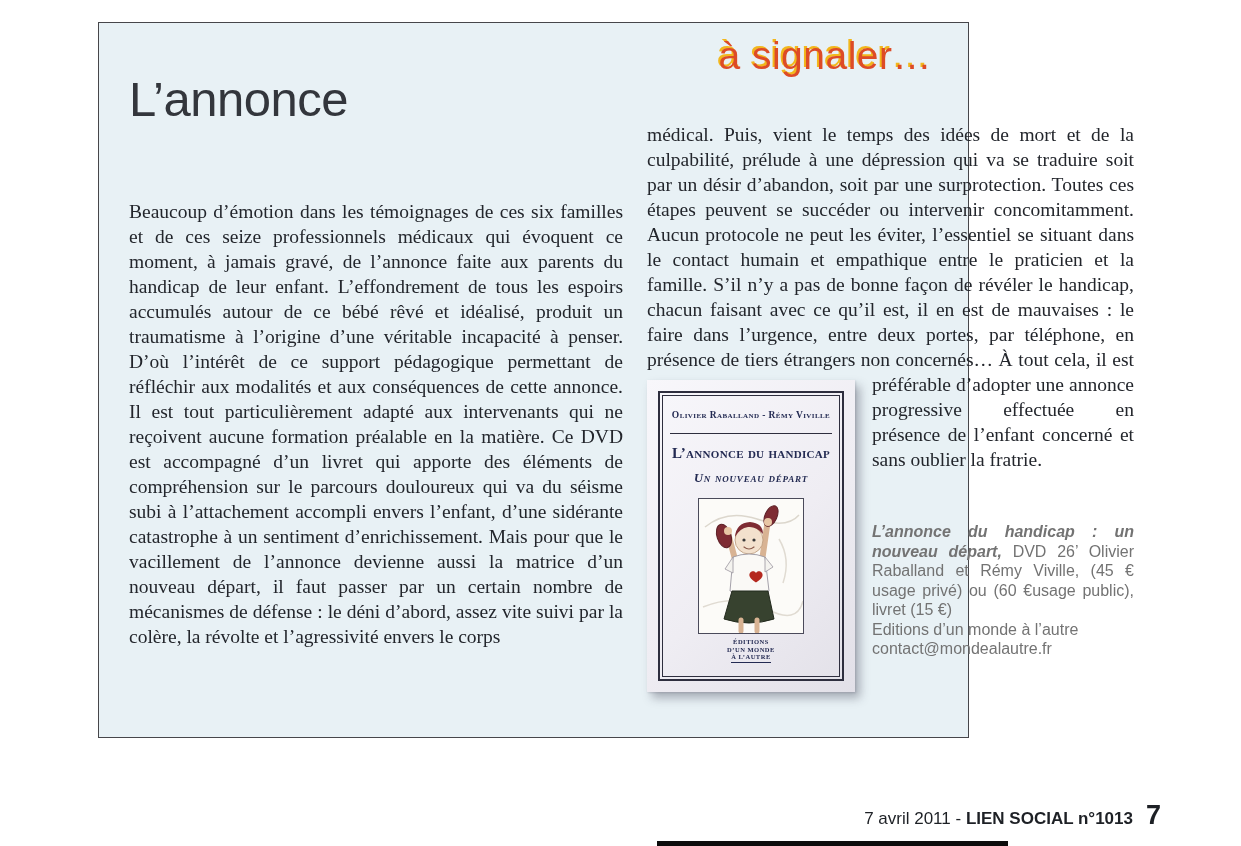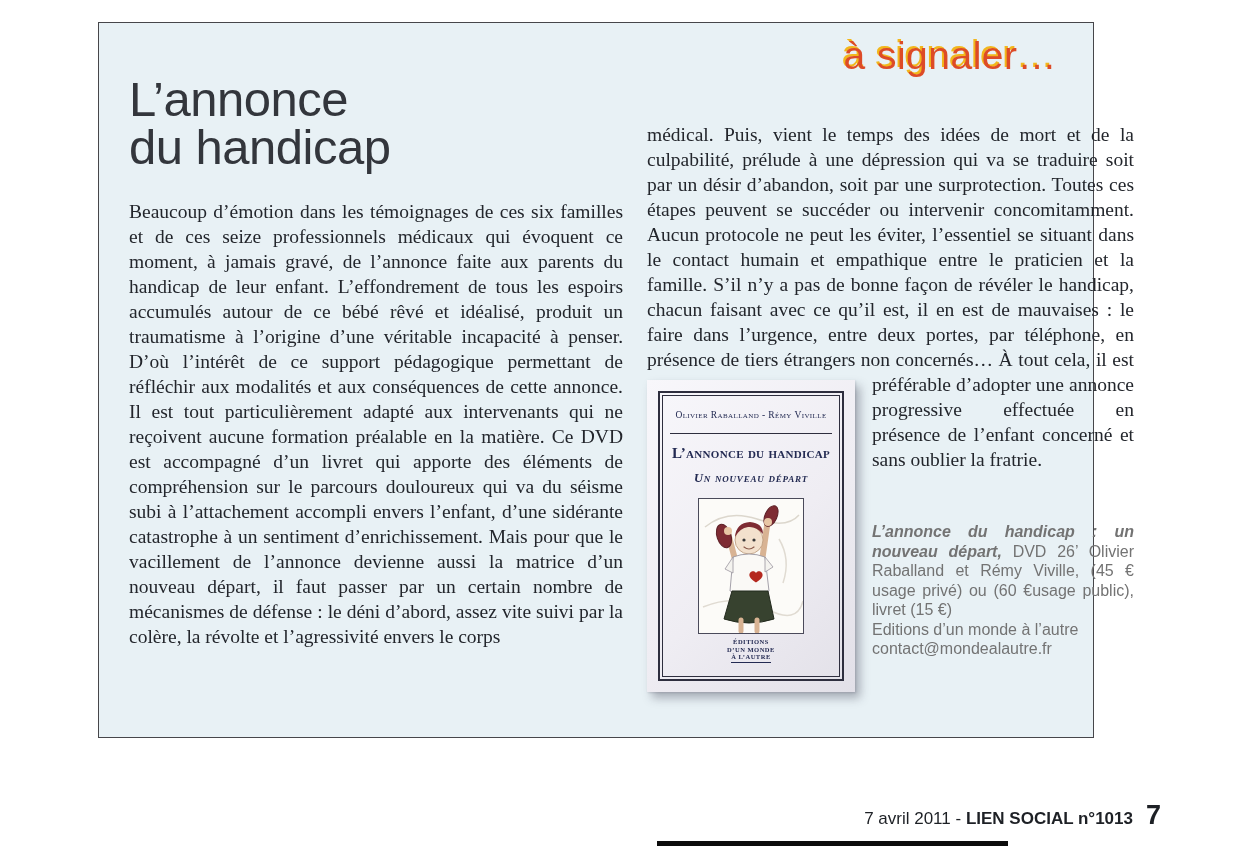--- a/index.html
+++ b/index.html
@@ -1,21 +1,21 @@
 <!DOCTYPE html>
 <html lang="fr"><head>
 <meta charset="utf-8">
 <style>
   html,body{margin:0;padding:0;}
   body{
     width:1241px;height:846px;position:relative;background:#ffffff;
     font-family:"Liberation Serif",serif;overflow:hidden;
   }
   .panel{
-    position:absolute;left:98px;top:22px;width:996px;height:716px;
+    position:absolute;left:98px;top:22px;width:871px;height:716px;
     background:#e8f1f5;border:1.5px solid #46464a;box-sizing:border-box;
   }
   .section-label{
     position:absolute;top:12px;right:36px;
     font-family:"Liberation Sans",sans-serif;font-size:39px;line-height:42px;
     color:#dd4b27;text-shadow:-2px -2px 0 #f2b71c;letter-spacing:0.5px;
   }
   .article-title{
     position:absolute;left:30px;top:52px;
     font-family:"Liberation Sans",sans-serif;font-size:49px;line-height:48px;
@@ -39,21 +39,21 @@
     box-shadow:5px 6px 9px rgba(50,50,70,0.35), 1px 1px 2px rgba(120,120,140,0.25);
   }
   .dvd-frame{
     position:absolute;inset:11px;border:2px solid #2e2e3e;text-align:center;
   }
   .dvd-frame::after{
     content:"";position:absolute;inset:2px;border:1px solid #2e2e3e;pointer-events:none;
   }
   .dvd-authors{
     margin:10px 10px 0;padding-bottom:5px;border-bottom:1px solid #2e2e3e;
-    font-size:9.5px;font-weight:normal;font-variant:small-caps;
+    font-size:9.5px;font-weight:bold;font-variant:small-caps;
     letter-spacing:0.4px;color:#232a52;
   }
   .dvd-title{
     margin-top:7px;font-size:15px;font-weight:bold;font-variant:small-caps;
     letter-spacing:0.3px;color:#232a52;
   }
   .dvd-subtitle{
     margin-top:0;font-size:12.5px;font-weight:bold;font-style:italic;
     font-variant:small-caps;color:#232a52;letter-spacing:0.8px;
   }
@@ -96,21 +96,20 @@
 </style>
 </head>
 <body>
 
 <div class="panel">
 
   <div class="section-label">à signaler…</div>
 
   <div class="article-title">
     <div>L’annonce</div>
-    <div>du handicap</div>
   </div>
 
   <div class="col col1">
     <p>Beaucoup d’émotion dans les témoignages de ces six familles et de ces seize professionnels médicaux qui évoquent ce moment, à jamais gravé, de l’annonce faite aux parents du handicap de leur enfant. L’effondrement de tous les espoirs accumulés autour de ce bébé rêvé et idéalisé, produit un traumatisme à l’origine d’une véritable incapacité à penser. D’où l’intérêt de ce support pédagogique permettant de réfléchir aux modalités et aux conséquences de cette annonce. Il est tout particulièrement adapté aux intervenants qui ne reçoivent aucune formation préalable en la matière. Ce DVD est accompagné d’un livret qui apporte des éléments de compréhension sur le parcours douloureux qui va du séisme subi à l’attachement accompli envers l’enfant, d’une sidérante catastrophe à un sentiment d’enrichissement. Mais pour que le vacillement de l’annonce devienne aussi la matrice d’un nouveau départ, il faut passer par un certain nombre de mécanismes de défense : le déni d’abord, assez vite suivi par la colère, la révolte et l’agressivité envers le corps</p>
   </div>
 
   <div class="col col2">
     <p><span>médical. Puis, vient le temps des idées de mort et de la culpabilité, prélude à une dépression qui va se traduire soit par un désir d’abandon, soit par une surprotection. Toutes ces étapes peuvent se succéder ou intervenir concomitamment. Aucun protocole ne peut les éviter, l’essentiel se situant dans le contact humain et empathique entre le praticien et la famille. S’il n’y a pas de bonne façon de révéler le handicap, chacun faisant avec ce qu’il est, il en est de mauvaises : le faire dans l’urgence, entre deux portes, par téléphone, en présence de tiers étrangers non concernés… À tout</span>
       <span class="dvd-float">
         <span class="dvd-cover">

